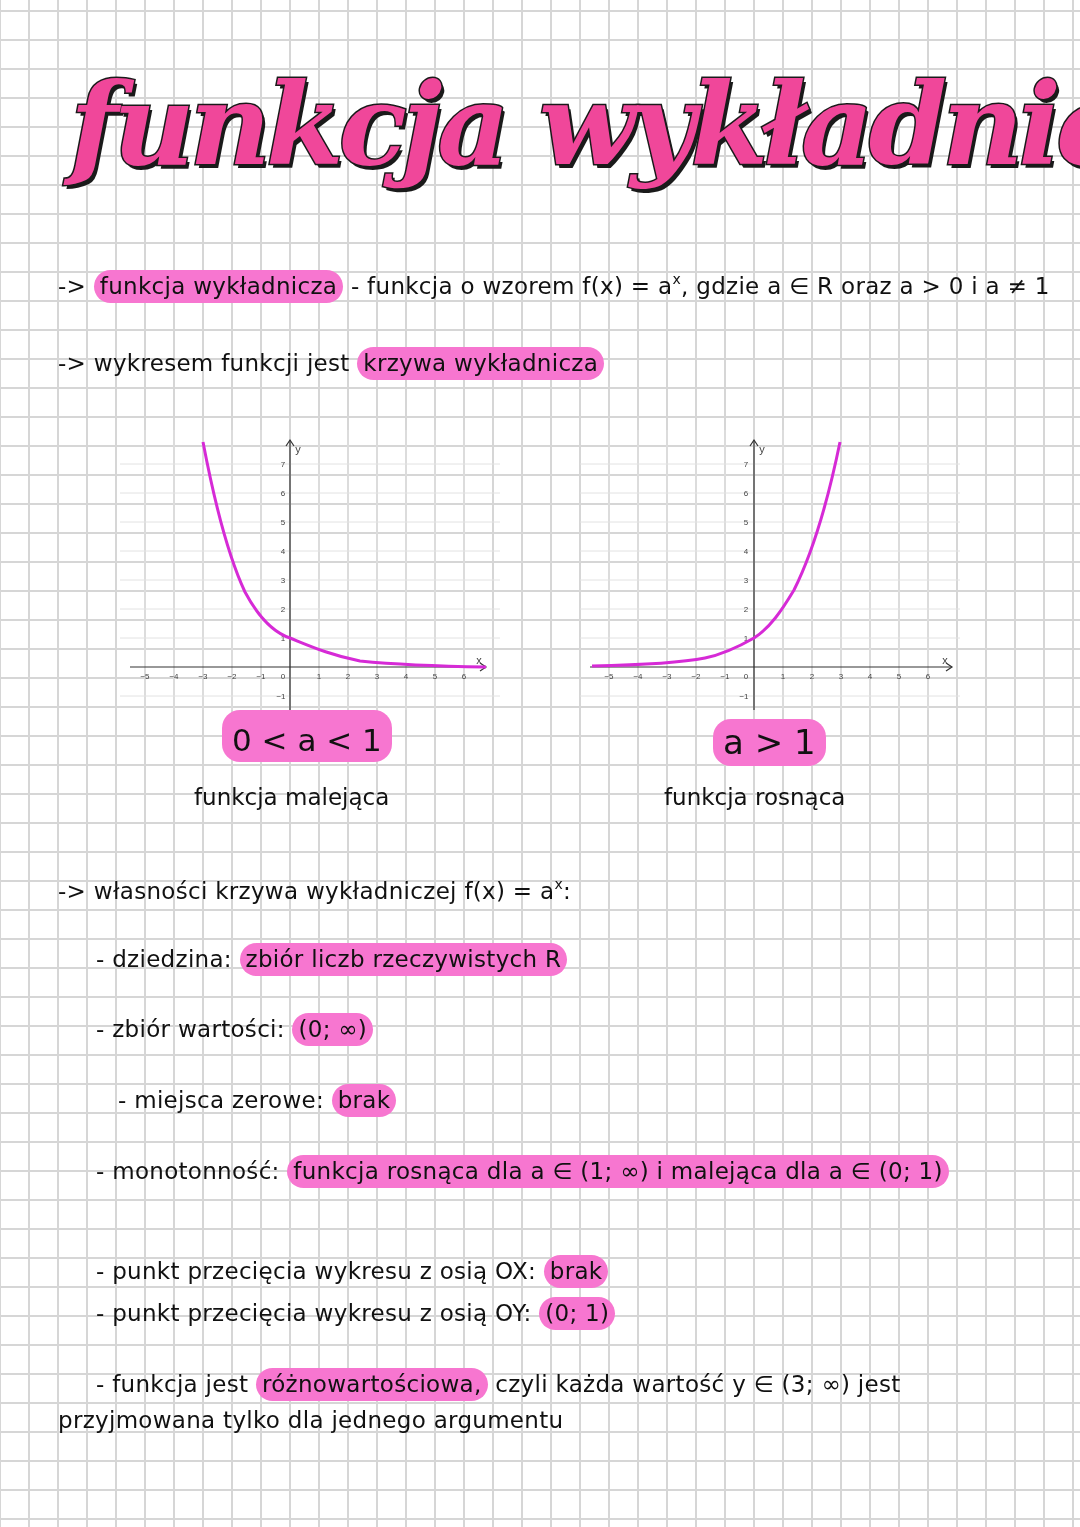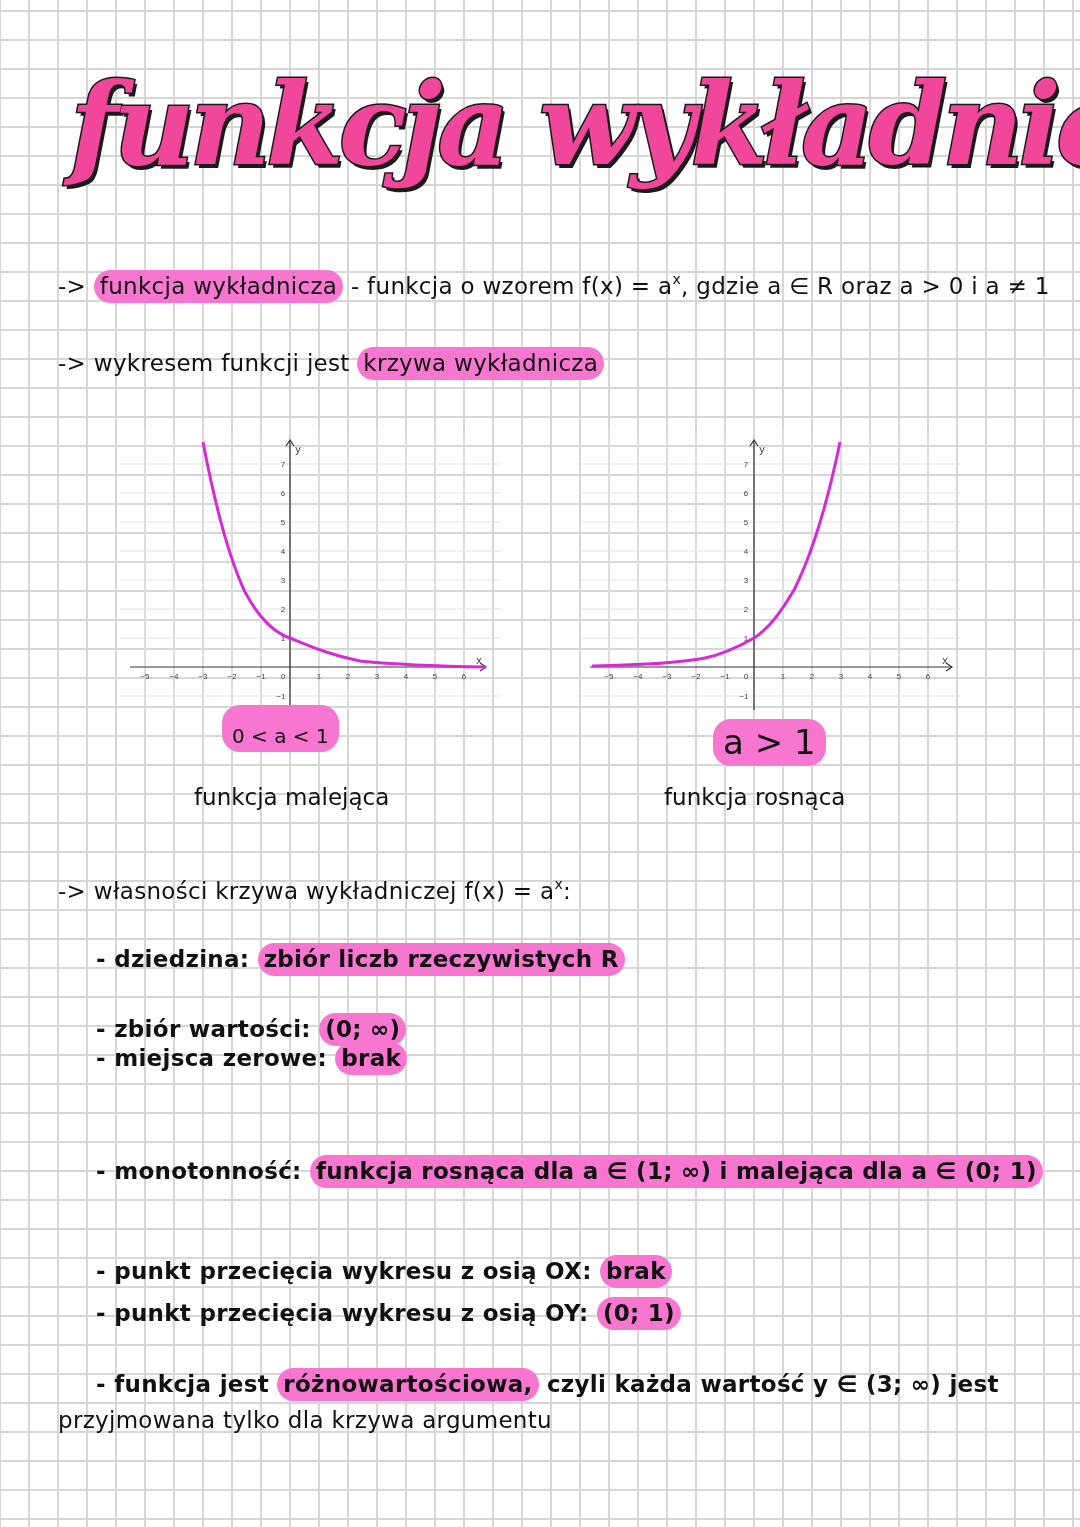--- a/index.html
+++ b/index.html
@@ -29,21 +29,21 @@
     letter-spacing: 0.3px;
   }
   .hl {
     background: #f776d0; border-radius: 18px; padding: 3px 6px 4px 6px;
   }
   .sup { font-size: 14px; vertical-align: 10px; }
   .graph { position: absolute; }
   .cap {
     position: absolute; font-size: 23px; white-space: nowrap;
   }
-  .item { left: 96px; font-weight: bold; }
+  .item { left: 96px; }
 </style>
 </head>
 <body>
 
 <div class="title">funkcja wykładnicza</div>
 
 <div class="line" style="top:262px;margin-top:9px;">
   <span>-&gt;</span>
   <span class="hl">funkcja wykładnicza</span>
   <span>- funkcja o wzorem f(x) = a</span><span class="sup">x</span><span>, gdzie a ∈ R oraz a &gt; 0 i a ≠ 1</span>
@@ -159,21 +159,21 @@
       <text x="166" y="182">2</text>
     <text x="166" y="211">1</text>
       <text x="164" y="269">−1</text>
     <text x="182" y="23" font-size="11">y</text>
       <text x="365" y="234" font-size="11">x</text>
   </g>
   <path fill="none" stroke="#d62ad6" stroke-width="3" d="M12,236 C60,235 100,233 125,228 C145,224 160,216 174,208 C190,198 202,180 214,160 C228,132 244,90 260,12"></path>
 </svg>
 
 <div class="cap" style="left:222px; top:722px;">
-  <span class="hl" style="font-size:20px; padding:19px 10px 4px 10px;">0 &lt; a &lt; 1</span>
+  <span class="hl" style="font-size:31px; padding:12px 10px 4px 10px;">0 &lt; a &lt; 1</span>
 </div>
 <div class="cap" style="left:194px; top:784px;">funkcja malejąca</div>
 
 <div class="cap" style="left:713px; top:722px;">
   <span class="hl" style="font-size:34px; padding:3px 10px 4px 10px;">a &gt; 1</span>
 </div>
 <div class="cap" style="left:664px; top:784px;">funkcja rosnąca</div>
 
 <div class="line" style="top:876px;">
   <span>-&gt;</span>
@@ -181,34 +181,34 @@
 </div>
 
 <div class="line item" style="top:946px;">
   <span>- dziedzina:</span>
   <span class="hl">zbiór liczb rzeczywistych R</span>
 </div>
 <div class="line item" style="top:1016px;">
   <span>- zbiór wartości:</span>
   <span class="hl">(0; ∞)</span>
 </div>
-<div class="line item" style="top:1045px;">
+<div class="line item" style="top:1087px;margin-left:22px;">
   <span>- miejsca zerowe:</span>
   <span class="hl">brak</span>
 </div>
 <div class="line item" style="top:1158px;text-align:center;">
   <span>- monotonność:</span>
   <span class="hl">funkcja rosnąca dla a ∈ (1; ∞) i malejąca dla a ∈ (0; 1)</span>
 </div>
 <div class="line item" style="top:1258px;">
   <span>- punkt przecięcia wykresu z osią OX:</span>
   <span class="hl">brak</span>
 </div>
 <div class="line item" style="top:1300px;">
   <span>- punkt przecięcia wykresu z osią OY:</span>
   <span class="hl">(0; 1)</span>
 </div>
 <div class="line item" style="top:1371px;">
   <span>- funkcja jest</span>
   <span class="hl">różnowartościowa,</span>
   <span>czyli każda wartość y ∈ (3; ∞) jest</span>
 </div>
-<div class="line" style="top:1407px;">przyjmowana tylko dla krzywa argumentu</div>
+<div class="line" style="top:1407px;">przyjmowana tylko dla jednego argumentu</div>
 
 </body></html>

